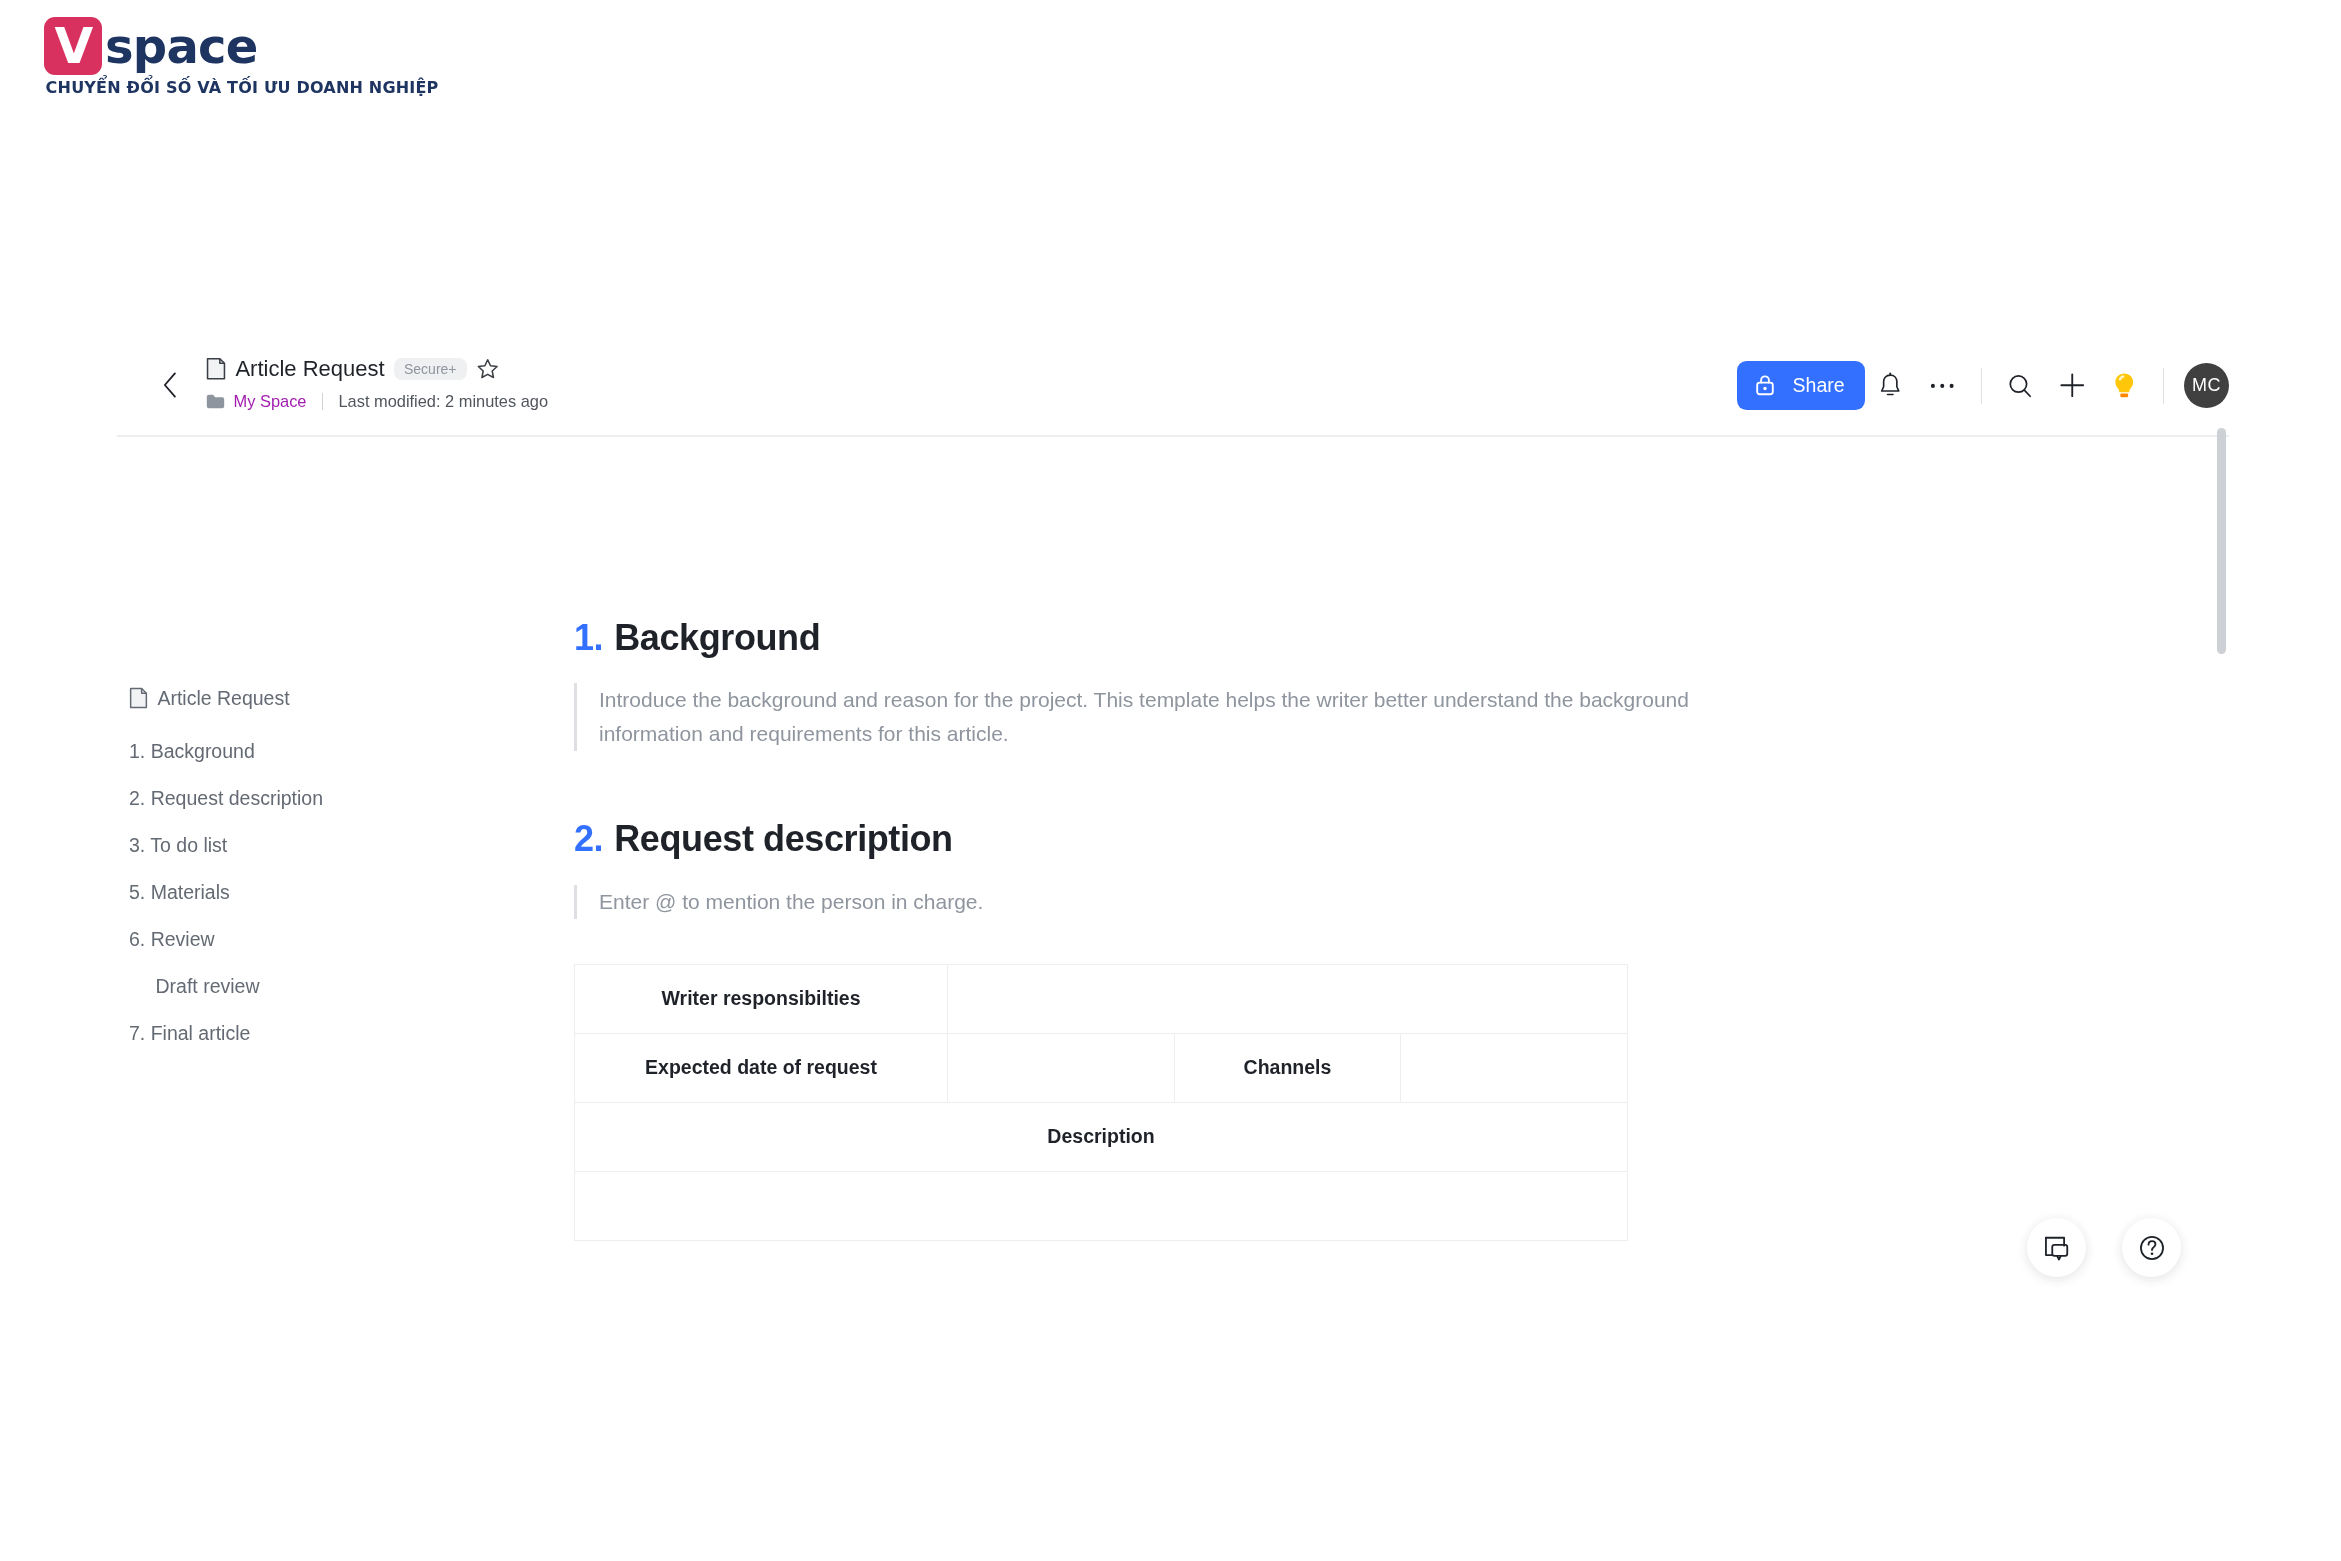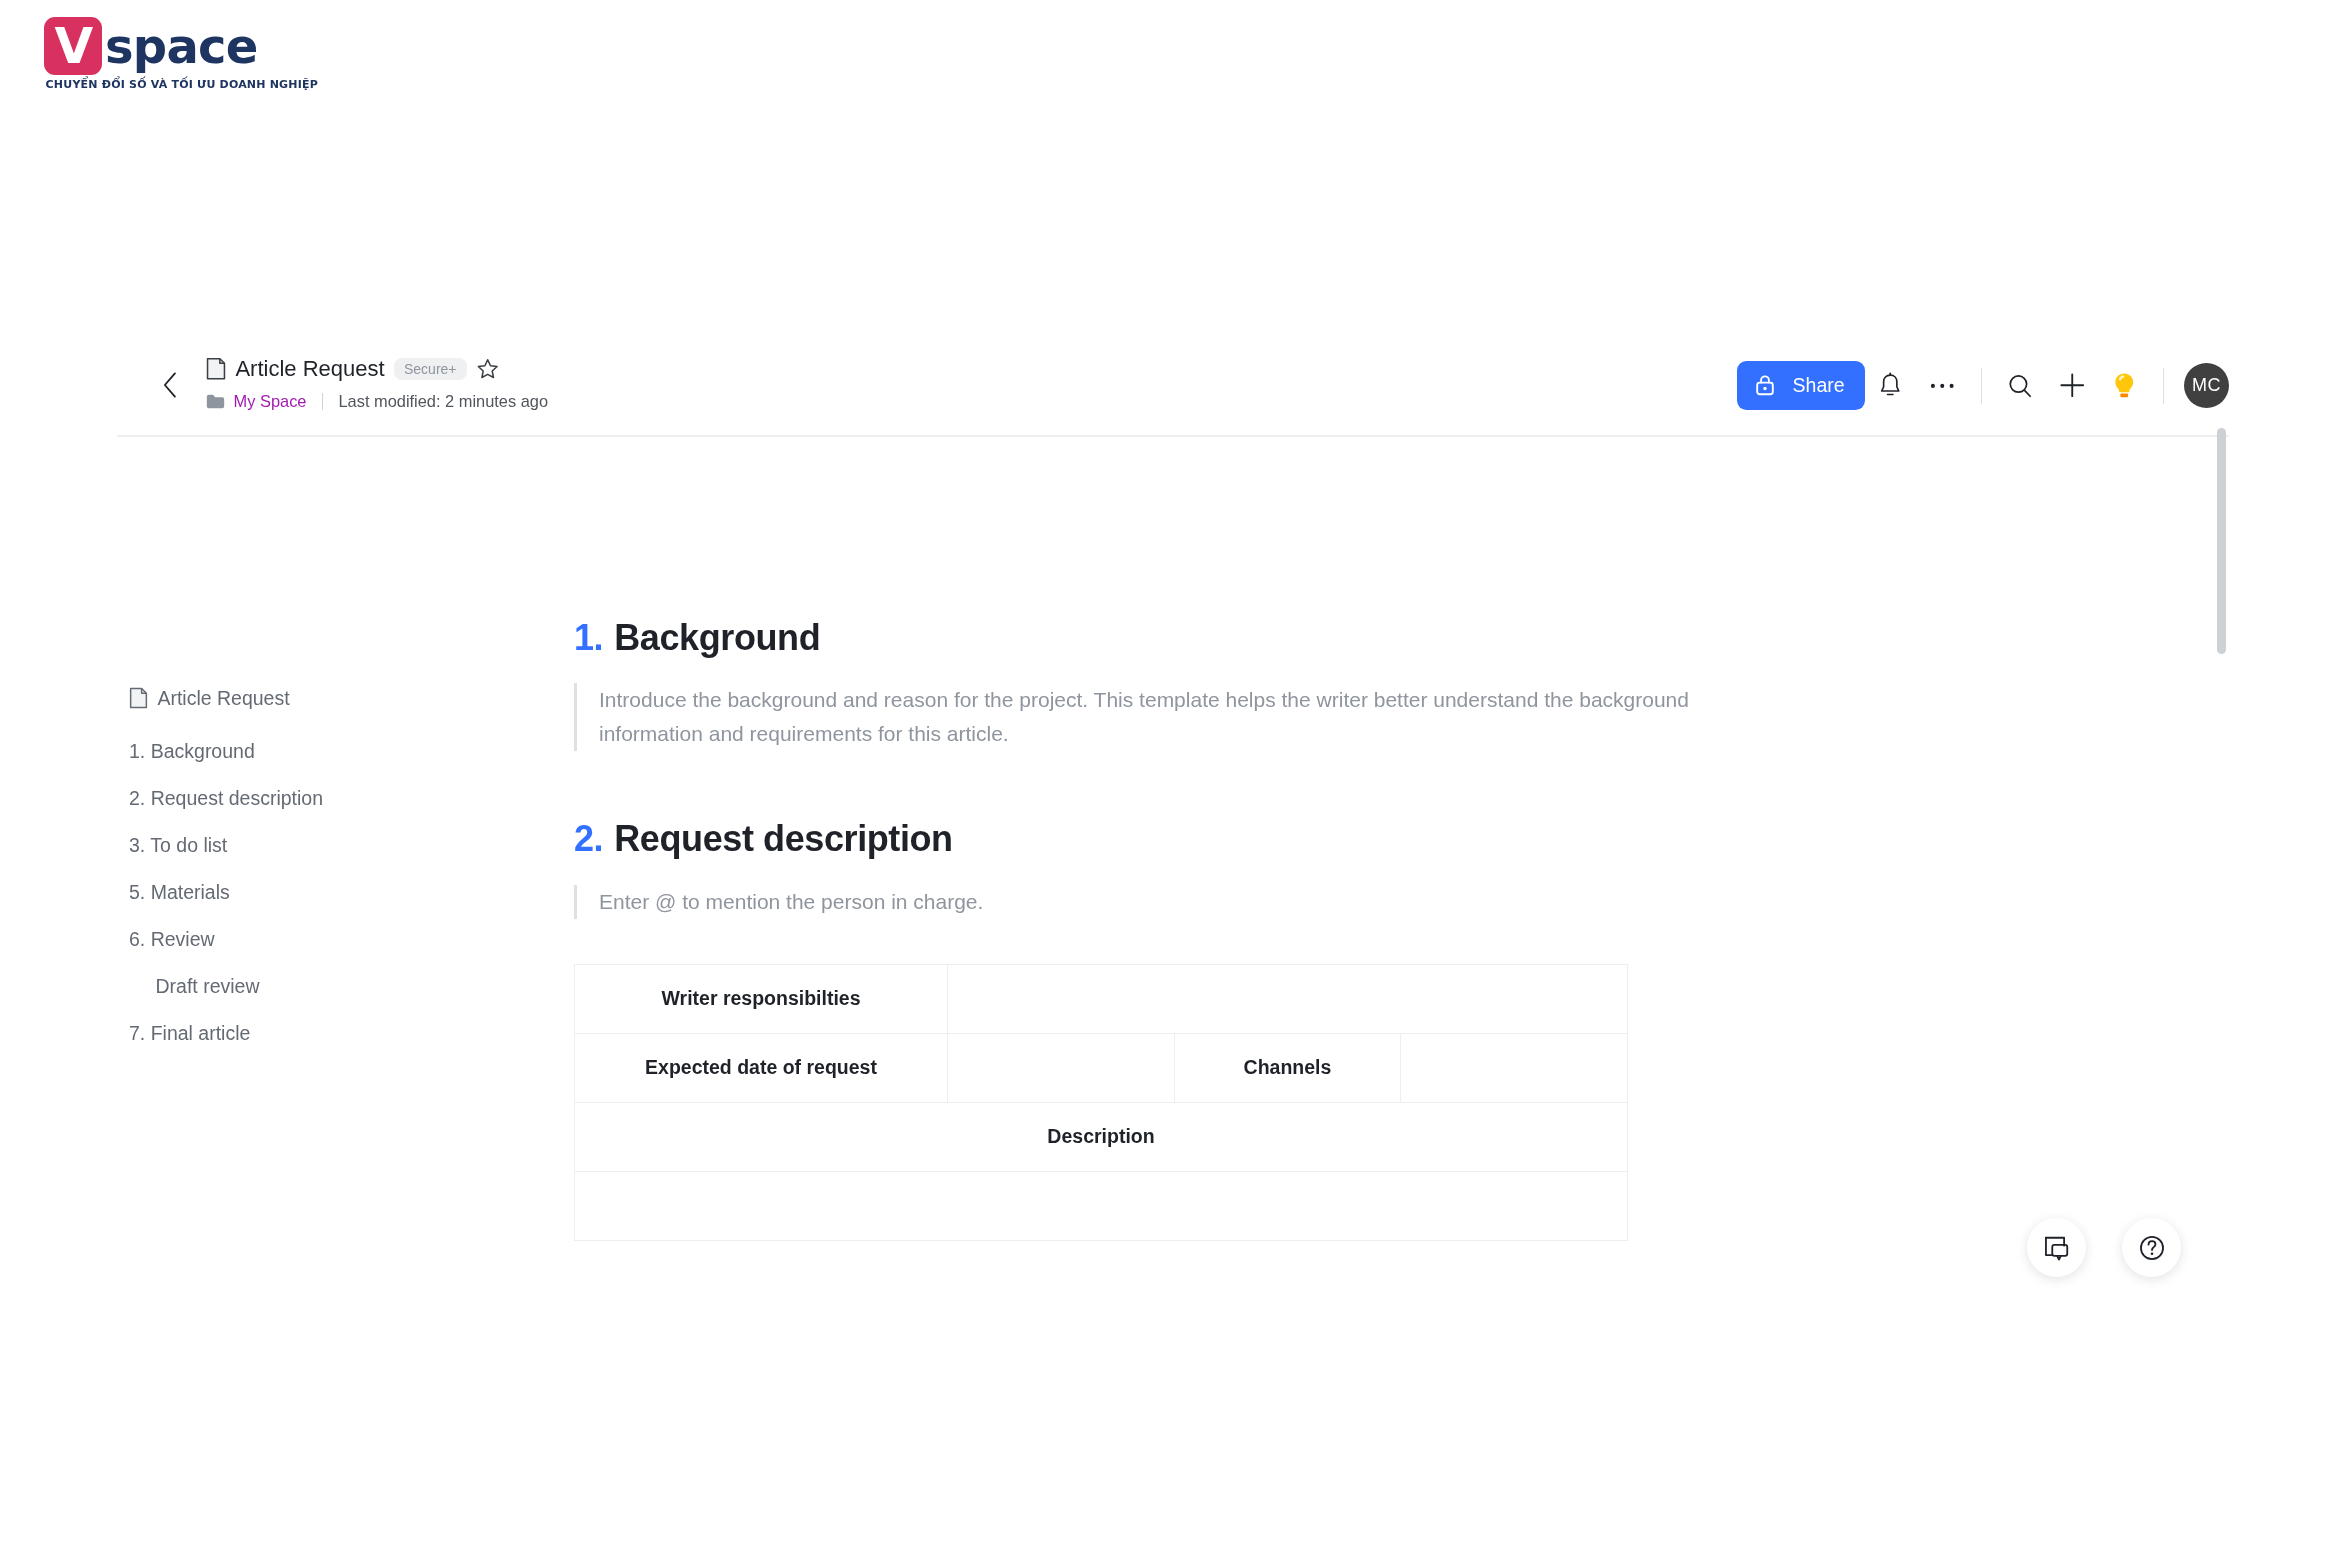--- a/index.html
+++ b/index.html
@@ -35,21 +35,21 @@
     color: #1E3461;
     font-size: 48px;
     font-weight: 700;
     line-height: 1;
     margin-left: 3.1px;
     letter-spacing: -0.8px;
     font-family: "DejaVu Sans", sans-serif;
   }
   #brand-tagline {
     color: #1E3461;
-    font-size: 11px;
+    font-size: 16px;
     font-weight: 700;
     letter-spacing: 0.2px;
     margin-left: 1.6px;
     font-family: "DejaVu Sans", sans-serif;
   }
 
   
   #doc-header {
     position: absolute; left: 117px; top: 336px;
     width: 2112px; height: 98px;

